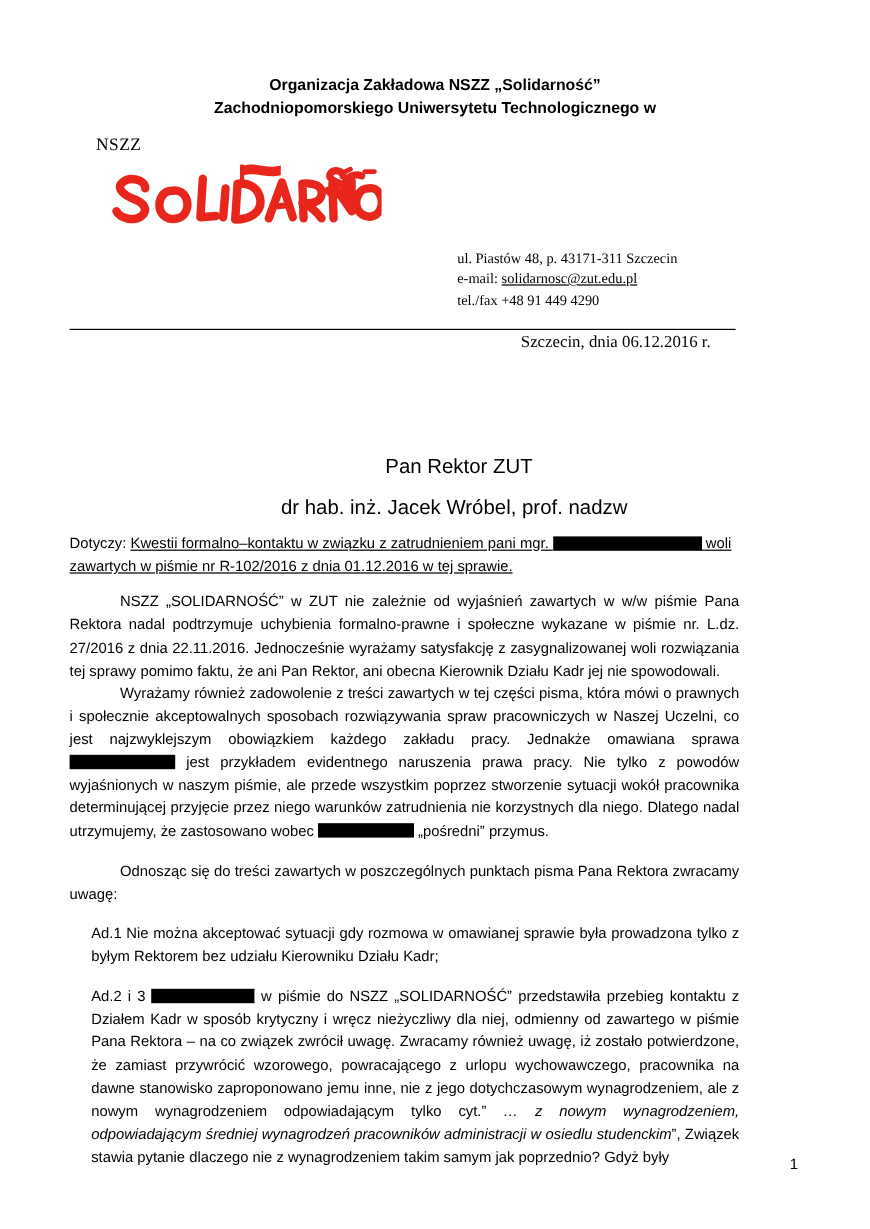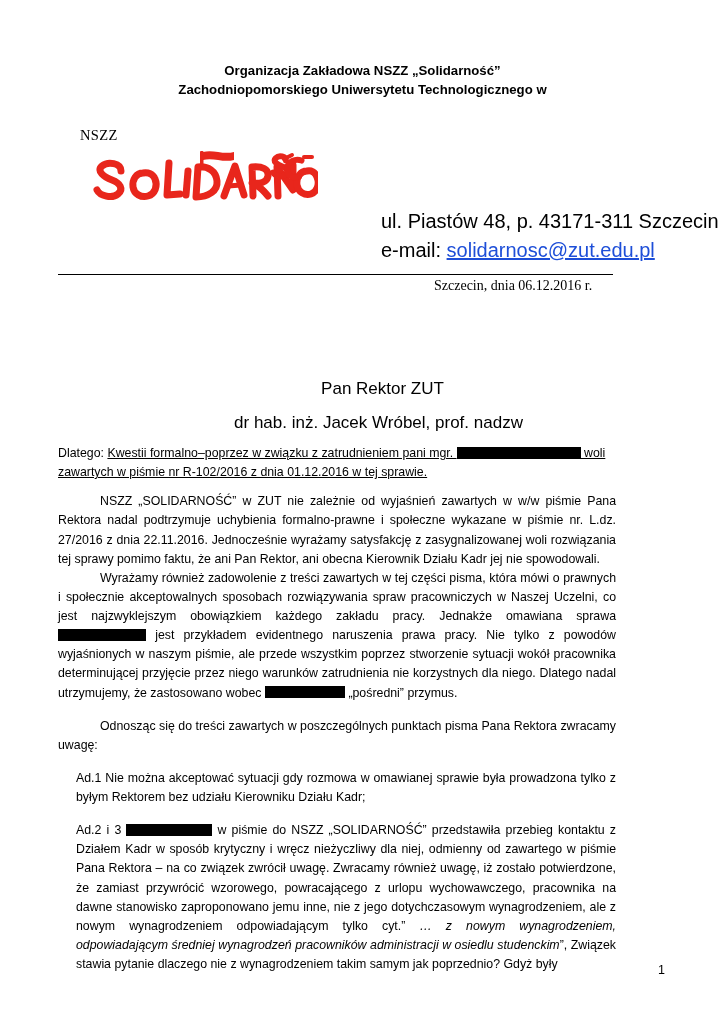--- a/index.html
+++ b/index.html
@@ -32,21 +32,21 @@
     line-height: 1.42;
     margin: 0 58px 0 58px;
   }
   .doc-header div { white-space: nowrap; }
   .doc-header .l3 { }
 
   
   .logo-row {
     position: relative;
     height: 92px;
-    margin-top: 28px;
+    margin-top: 14px;
   }
   .nszz-label {
     position: absolute;
     left: 22px;
     top: 0px;
     font-family: "Liberation Serif", serif;
     font-size: 14.5px;
     letter-spacing: 0.4px;
   }
   .logo-wrap {
@@ -56,26 +56,26 @@
     width: 230px;
     height: 62px;
   }
   .logo-wrap svg { display: block; }
 
   
   .address {
     position: absolute;
     left: 381px;
     top: 207px;
-    font-family: Liberation Sans, sans-serif;
-    font-size: 20px;
+    font-family: Liberation Serif, serif;
+    font-size: 12px;
     line-height: 1.45;
   }
   .address a {
-    color: #1d4ed8;
+    color: #000000;
     text-decoration: underline;
   }
   .rule {
     position: absolute;
     left: 58px;
     top: 274px;
     width: 555px;
     border-top: 1px solid #000;
   }
   .dateline {
@@ -190,33 +190,34 @@
           <path d="M196 10 L204 6"></path>
           <path d="M216 8 L224 8"></path>
         </g>
       </svg>
     </div>
   </div>
 
   <div class="address">
     <div>ul. Piastów 48, p. 43171-311 Szczecin</div>
     <div><span>e-mail: </span><a href="#">solidarnosc@zut.edu.pl</a></div>
+    <div>tel./fax +48 91 449 4290</div>
   </div>
 
   <div class="rule"></div>
   <div class="dateline">Szczecin, dnia 06.12.2016 r.</div>
 
   <div class="recipient">
     <div class="r1">Pan Rektor ZUT</div>
     <div class="r2">dr hab. inż. Jacek Wróbel, prof. nadzw</div>
   </div>
 
   <div class="body-text">
 
-    <p><span>Dlatego: </span><span class="underline">Kwestii formalno–poprzez w związku z zatrudnieniem pani mgr. </span><span class="redacted r-w1"></span><span class="underline"> woli</span></p>
+    <p><span>Dotyczy: </span><span class="underline">Kwestii formalno–kontaktu w związku z zatrudnieniem pani mgr. </span><span class="redacted r-w1"></span><span class="underline"> woli</span></p>
     <p class="underline">zawartych w piśmie nr R-102/2016 z dnia 01.12.2016 w tej sprawie.</p>
 
     <p class="p-indent gap-s">NSZZ „SOLIDARNOŚĆ” w ZUT nie zależnie od wyjaśnień zawartych w w/w piśmie Pana Rektora nadal podtrzymuje uchybienia formalno-prawne i społeczne wykazane w piśmie nr. L.dz. 27/2016 z dnia 22.11.2016. Jednocześnie wyrażamy satysfakcję z zasygnalizowanej woli rozwiązania tej sprawy pomimo faktu, że ani Pan Rektor, ani obecna Kierownik Działu Kadr jej nie spowodowali.</p>
 
     <p class="p-indent"><span>Wyrażamy również zadowolenie z treści zawartych w tej części pisma, która mówi o prawnych i społecznie akceptowalnych sposobach rozwiązywania spraw pracowniczych w Naszej Uczelni, co jest najzwyklejszym obowiązkiem każdego zakładu pracy. Jednakże omawiana sprawa </span><span class="redacted r-w2"></span><span> jest przykładem evidentnego naruszenia prawa pracy. Nie tylko z powodów wyjaśnionych w naszym piśmie, ale przede wszystkim poprzez stworzenie sytuacji wokół pracownika determinującej przyjęcie przez niego warunków zatrudnienia nie korzystnych dla niego. Dlatego nadal utrzymujemy, że zastosowano wobec </span><span class="redacted r-w3"></span><span> „pośredni” przymus.</span></p>
 
     <p class="p-indent gap-m">Odnosząc się do treści zawartych w poszczególnych punktach pisma Pana Rektora zwracamy uwagę:</p>
 
     <p class="gap-m" style="padding-left:18px;">Ad.1 Nie można akceptować sytuacji gdy rozmowa w omawianej sprawie była prowadzona tylko z byłym Rektorem bez udziału Kierowniku Działu Kadr;</p>
 

